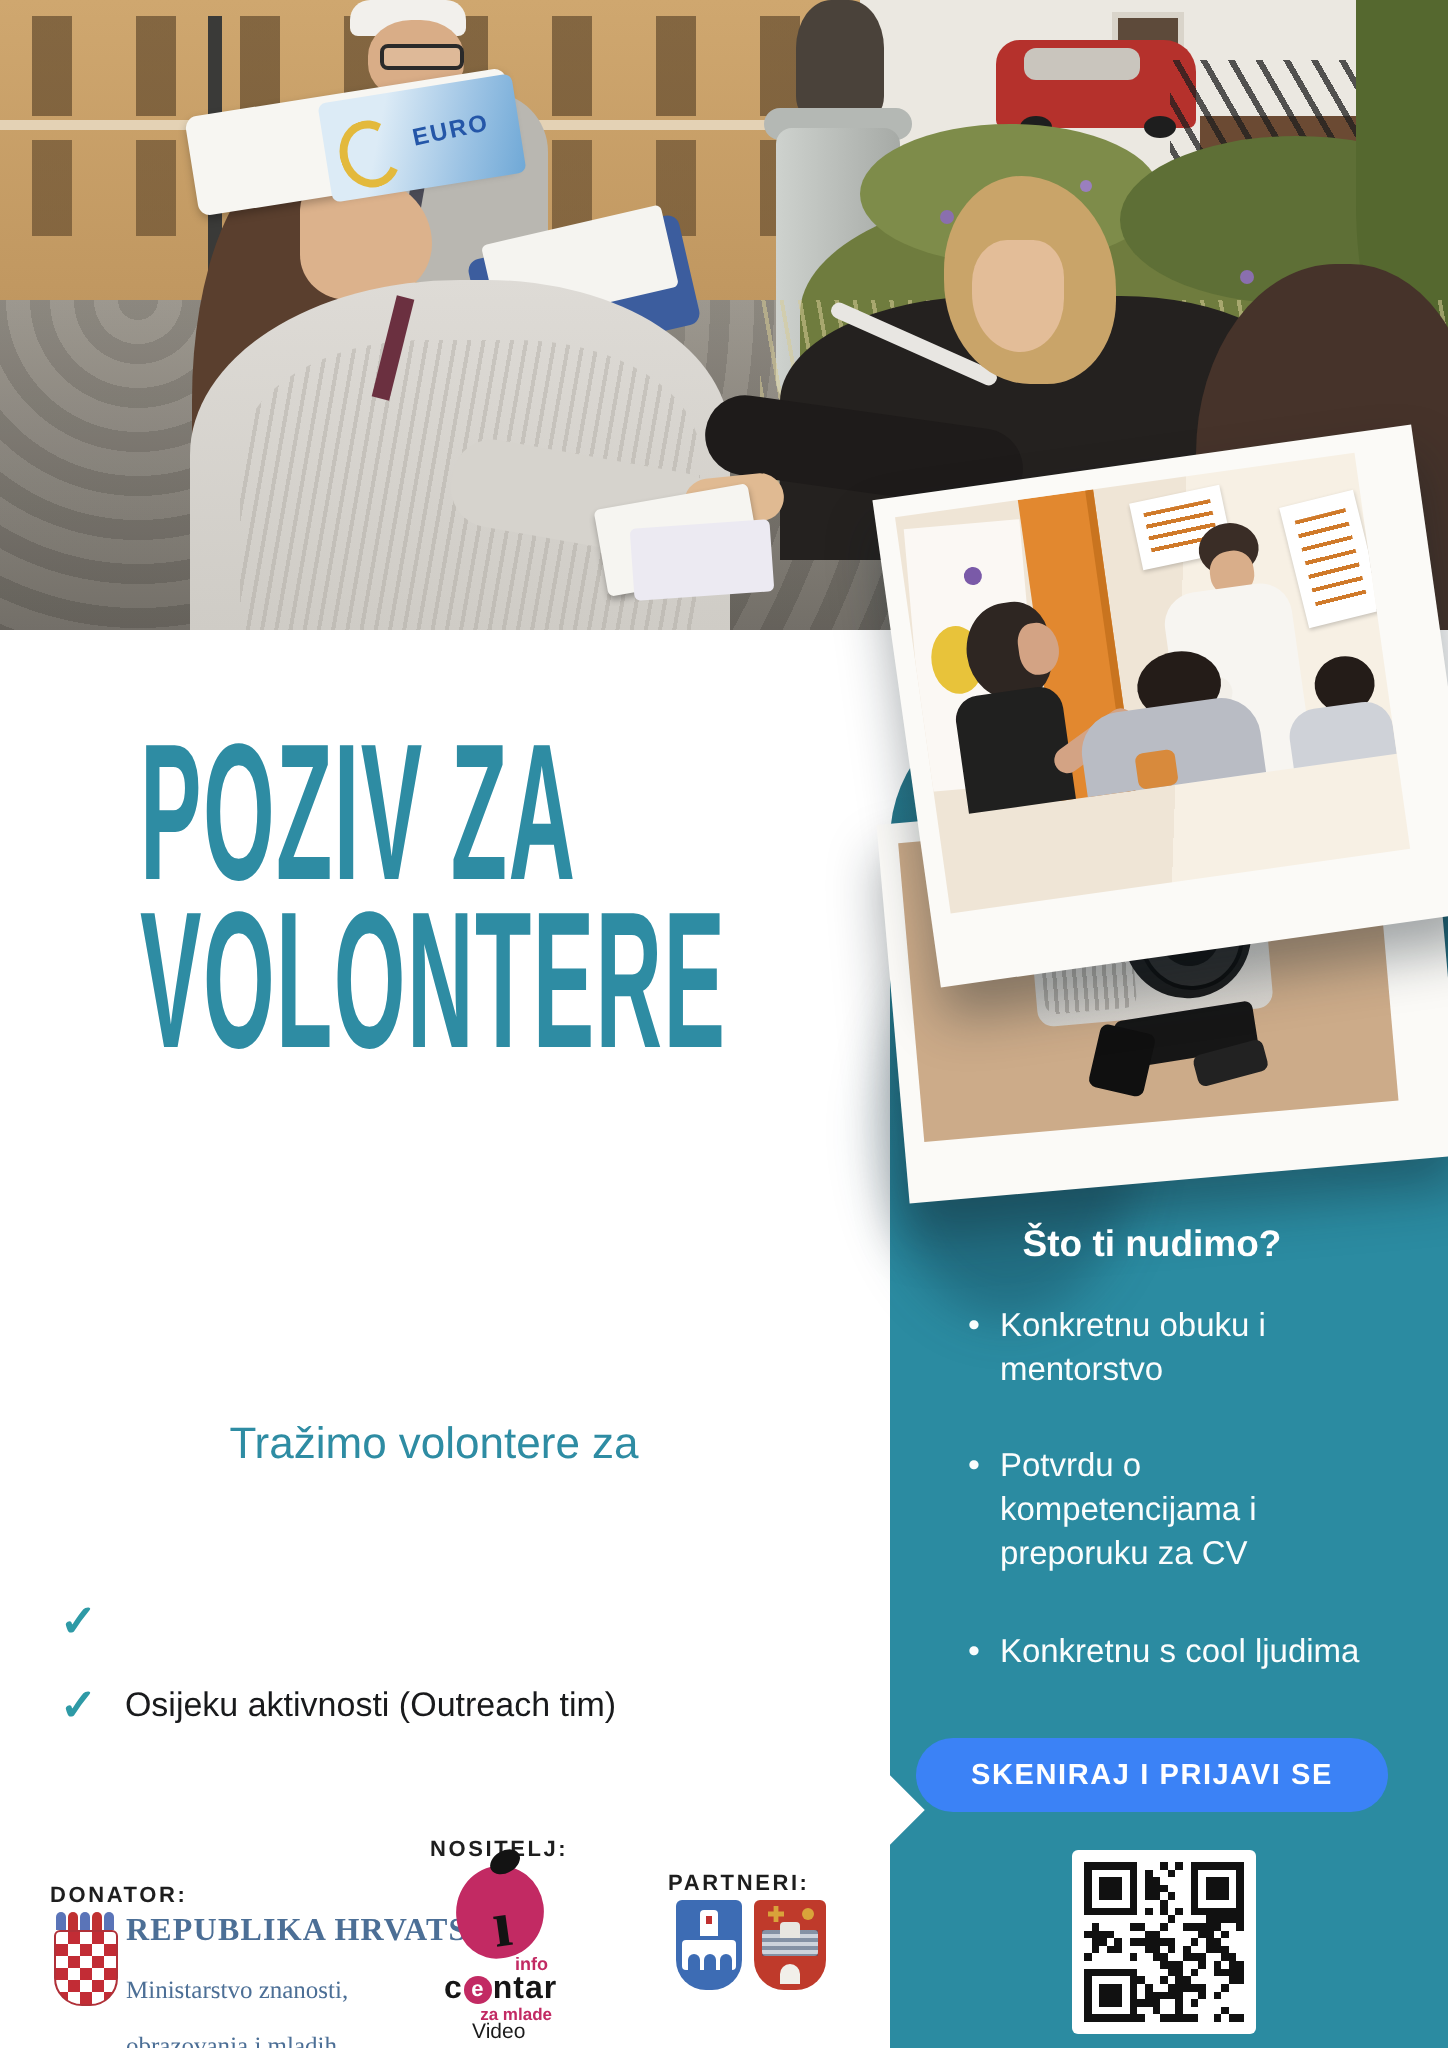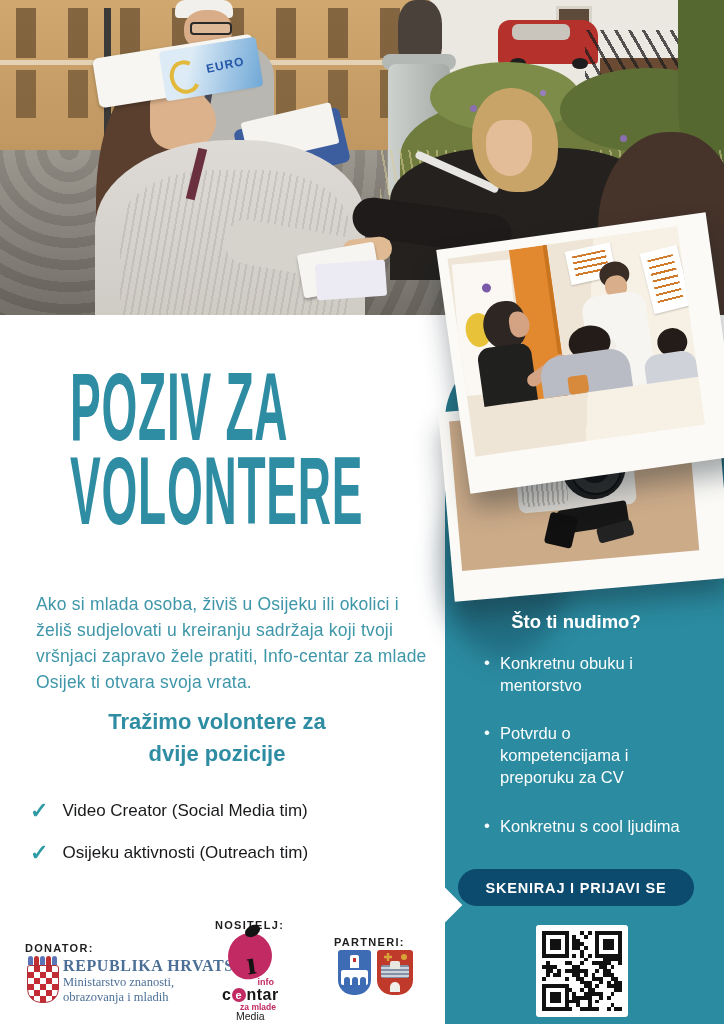--- a/index.html
+++ b/index.html
@@ -30,50 +30,50 @@
 
   
   .title-line{position:absolute;left:70px;color:#2e8ca3;font-weight:800;font-size:64px;
               white-space:nowrap;transform:scale(.72,1.52);transform-origin:left top;letter-spacing:1px;}
   .title-1{top:350px;} .title-2{top:434px;}
 
   
   .intro{position:absolute;left:36px;top:573px;width:400px;color:#3e96a8;font-size:17.5px;
          line-height:1.5;letter-spacing:.2px;}
   .subhead{position:absolute;left:36px;top:706px;width:362px;text-align:center;color:#2e8ca3;
-           font-size:22px;font-weight:bold;line-height:1.45;}
+           font-size:22px;font-weight:normal;line-height:1.45;}
   .checklist{position:absolute;left:30px;top:800px;width:410px;}
   .check-row{display:flex;align-items:center;gap:14px;margin-bottom:20px;}
   .check-mark{color:#2e9aa6;font-size:22px;font-weight:bold;line-height:1;}
   .check-label{color:#191a1c;font-size:17px;}
 
   
   .offer-head{position:absolute;left:445px;top:611px;width:262px;text-align:center;color:#fff;
               font-size:18.5px;font-weight:bold;z-index:7;}
   .offer-list{position:absolute;left:484px;top:652px;width:196px;z-index:7;}
   .offer-item{display:flex;gap:10px;margin-bottom:26px;color:#fbfdfd;font-size:16.5px;line-height:1.34;}
   .offer-dot{font-size:17px;line-height:1.3;}
-  .cta{position:absolute;left:458px;top:869px;width:236px;height:37px;border-radius:19px;background:#0c4a6e;
+  .cta{position:absolute;left:458px;top:869px;width:236px;height:37px;border-radius:19px;background:#3b82f6;
        color:#fff;font-weight:bold;font-size:14.5px;letter-spacing:.8px;display:flex;align-items:center;
        justify-content:center;z-index:7;cursor:pointer;white-space:nowrap;}
   .qr{position:absolute;left:536px;top:925px;width:92px;height:92px;background:#fff;border-radius:3px;
       display:flex;align-items:center;justify-content:center;z-index:7;}
   .qr svg{width:80px;height:80px;display:block;}
 
   
   .foot-label{position:absolute;color:#1e1e1e;font-size:11px;font-weight:bold;letter-spacing:1.3px;}
   .lbl-donator{left:25px;top:942px;} .lbl-nositelj{left:215px;top:919px;} .lbl-partneri{left:334px;top:936px;}
   .hr-coat{position:absolute;left:27px;top:956px;width:30px;}
   .hr-crown{display:flex;height:9px;}
   .hr-crown span{flex:1;border-radius:3px 3px 0 0;margin:0 .5px;}
   .hr-shield{width:30px;height:36px;border:1px solid #b03038;border-radius:3px 3px 14px 14px;
              background:repeating-conic-gradient(#c22c35 0% 25%,#ffffff 0% 50%);background-size:12px 12px;}
   .ministry{position:absolute;left:63px;top:957px;font-family:"Liberation Serif",serif;color:#4c6f96;}
   .ministry .l1{font-size:16px;font-weight:bold;letter-spacing:.6px;}
-  .ministry .l2{font-size:12.5px;line-height:1.22;}
+  .ministry .l2{font-size:12.5px;line-height:1.22;margin-top:13px;}
   .ic-logo{position:absolute;left:221px;top:933px;width:58px;height:86px;z-index:2;}
   .ic-blob{position:absolute;left:7px;top:0;width:44px;height:46px;background:#c22a63;
            border-radius:58% 55% 58% 50%;transform:rotate(-8deg);
            display:flex;align-items:flex-end;justify-content:center;}
   .ic-i{font-family:"Liberation Serif",serif;font-weight:bold;color:#131313;font-size:33px;line-height:.95;}
   .ic-dot{position:absolute;left:20px;top:-7px;width:16px;height:11px;background:#131313;border-radius:50%;
           transform:rotate(-22deg);}
   .ic-info{position:absolute;right:5px;top:44px;color:#c22a63;font-size:9px;font-weight:bold;}
   .ic-centar{position:absolute;left:1px;top:53px;display:flex;align-items:center;color:#161616;
              font-weight:800;font-size:16px;letter-spacing:.5px;}
@@ -214,31 +214,28 @@
       <div class="s" style="left:134px;top:52px;width:12px;height:12px;background:#4a5a6e;border-radius:50%;"></div>
       <div class="s" style="left:100px;top:96px;width:70px;height:24px;background:#161616;border-radius:4px;transform:rotate(-4deg);"></div>
       <div class="s" style="left:88px;top:102px;width:28px;height:32px;background:#101010;border-radius:4px;transform:rotate(18deg);"></div>
       <div class="s" style="left:138px;top:116px;width:36px;height:16px;background:#222;border-radius:4px;transform:rotate(-10deg);"></div>
     </div>
   </div>
 
   <div class="title-line title-1">POZIV ZA</div>
   <div class="title-line title-2">VOLONTERE</div>
 
-  <p class="intro">Ako si mlada osoba, živiš u Osijeku ili okolici i želiš sudjelovati u kreiranju sadržaja koji tvoji vršnjaci zapravo žele pratiti, Info-centar za mlade Osijek  ti otvara svoja vrata.</p>
 
   <div class="subhead">
     <div>Tražimo volontere za</div>
-    <div>dvije  pozicije</div>
   </div>
 
   <div class="checklist">
     <div class="check-row">
       <span class="check-mark">✓</span>
-      <span class="check-label">Video Creator (Social Media tim)</span>
     </div>
     <div class="check-row">
       <span class="check-mark">✓</span>
       <span class="check-label">Osijeku aktivnosti (Outreach tim)</span>
     </div>
   </div>
 
   <div class="offer-head">Što ti nudimo?</div>
   <div class="offer-list">
     <div class="offer-item">
@@ -509,21 +506,21 @@
       <span class="ic-i">ı</span>
       <span class="ic-dot"></span>
     </div>
     <span class="ic-info">info</span>
     <div class="ic-centar">
       <span>c</span>
       <span class="ic-e">e</span>
       <span>ntar</span>
     </div>
     <span class="ic-zamlade">za mlade</span>
-    <span class="ic-city">Media</span>
+    <span class="ic-city">Video</span>
   </div>
 
   <div class="foot-label lbl-partneri">PARTNERI:</div>
   <div class="shield shield-os">
     <div class="s" style="left:12px;top:5px;width:9px;height:13px;background:#fff;border-radius:2px 2px 0 0;"></div>
     <div class="s" style="left:15px;top:8px;width:3px;height:4px;background:#c03030;"></div>
     <div class="s" style="left:3px;top:20px;width:27px;height:15px;background:#fff;border-radius:2px;"></div>
     <div class="s" style="left:6px;top:27px;width:6px;height:8px;background:#3d6cb4;border-radius:3px 3px 0 0;"></div>
     <div class="s" style="left:14px;top:27px;width:6px;height:8px;background:#3d6cb4;border-radius:3px 3px 0 0;"></div>
     <div class="s" style="left:22px;top:27px;width:6px;height:8px;background:#3d6cb4;border-radius:3px 3px 0 0;"></div>

